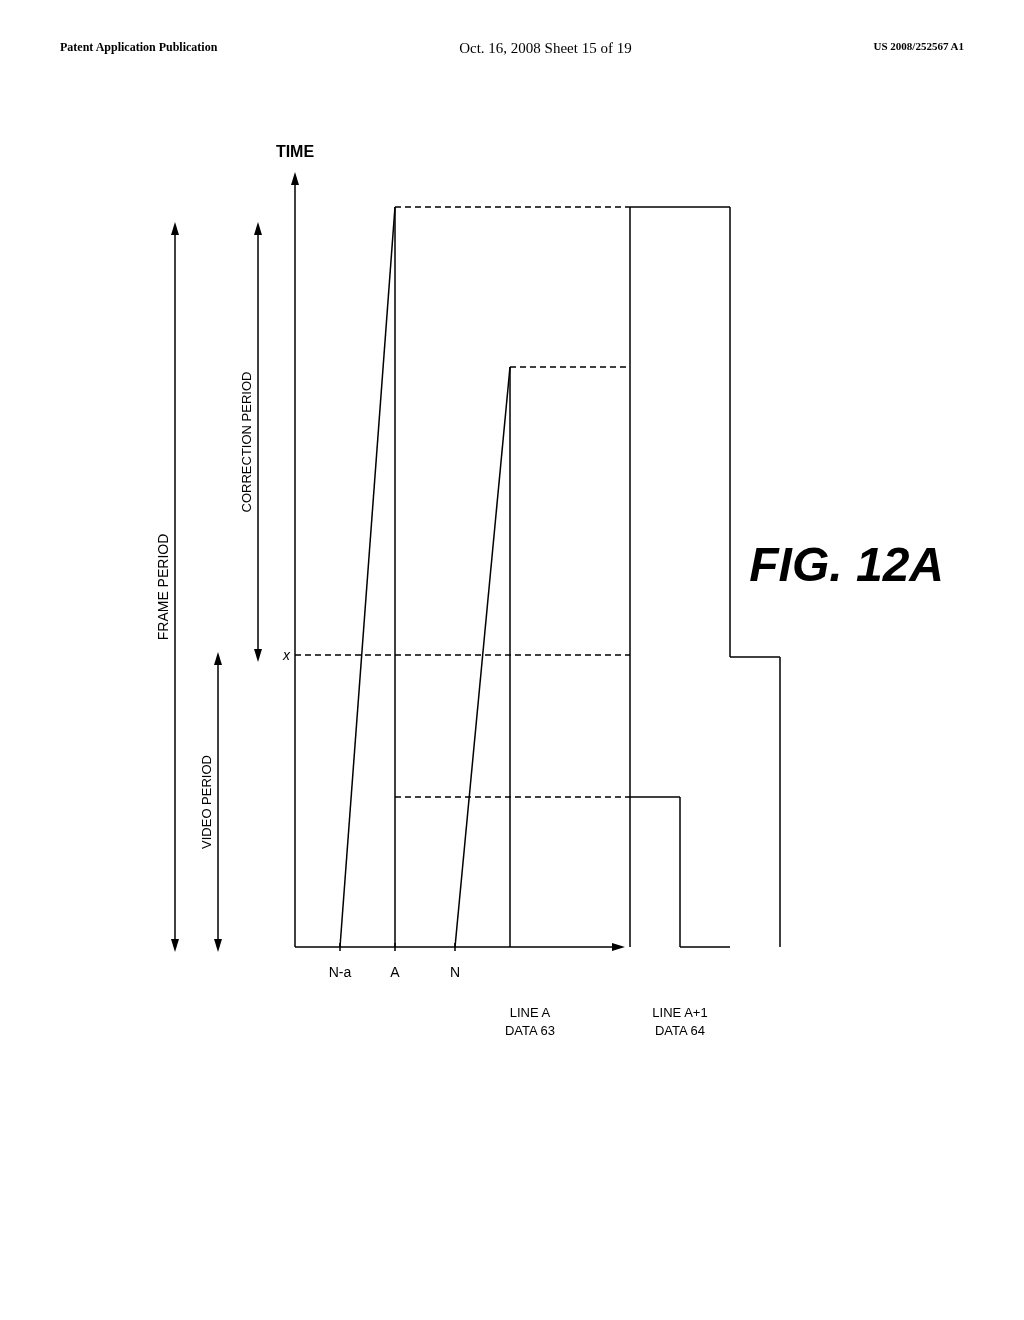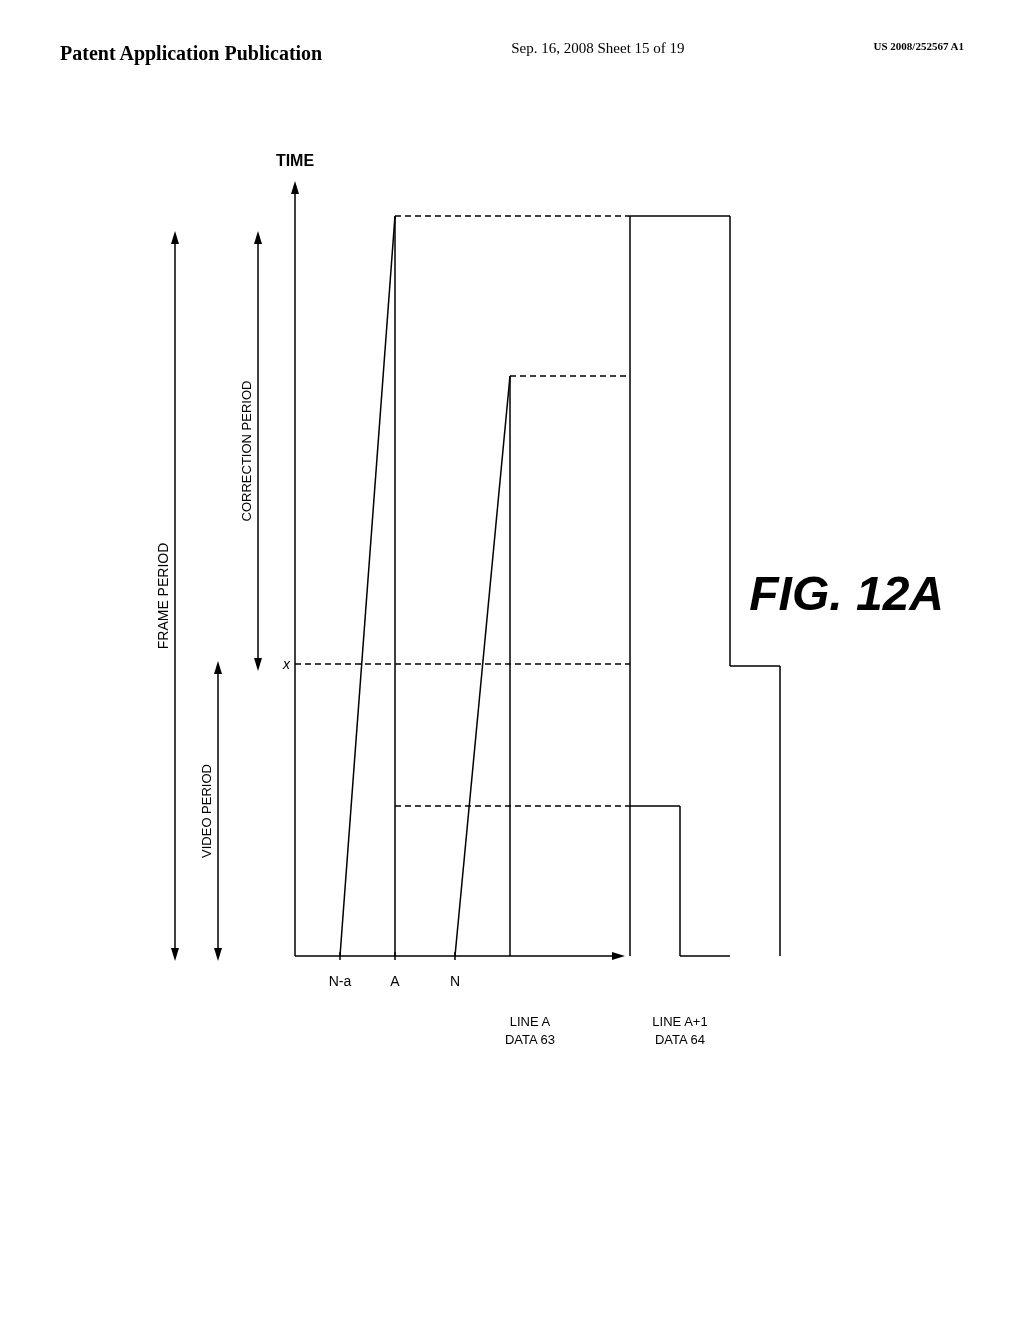--- a/index.html
+++ b/index.html
@@ -15,21 +15,21 @@
     .page-header {
       display: flex;
       justify-content: space-between;
       align-items: flex-start;
       padding: 40px 60px 20px 60px;
       font-size: 15px;
     }
 
     .header-left {
       font-weight: bold;
-      font-size: 20px;
+      font-size: 12px;
       line-height: 1.3;
     }
 
     .header-center {
       font-size: 15px;
       text-align: center;
     }
 
     .header-right {
       font-size: 11px;
@@ -46,33 +46,33 @@
       position: absolute;
       top: 0;
       left: 0;
       width: 100%;
       height: 100%;
     }
 
     .fig-label {
       position: absolute;
       right: 80px;
-      top: 480px;
+      top: 460px;
       font-size: 48px;
       font-weight: bold;
       font-style: italic;
       font-family: Arial, sans-serif;
     }
   </style>
 </head>
 <body>
 
 <div class="page-header">
   <div class="header-left">Patent Application Publication</div>
-  <div class="header-center">Sep. 16, 2008  Sheet 15 of 19</div>
+  <div class="header-center">Oct. 16, 2008  Sheet 15 of 19</div>
   <div class="header-right">US 2008/252567 A1</div>
 </div>
 
 <div class="diagram-area">
 
   <div class="fig-label">FIG. 12A</div>
 
   <svg class="main-diagram" viewBox="0 0 1024 1170">
 
     <line x1="295" y1="870" x2="295" y2="100" stroke="black" stroke-width="1.5"></line>

